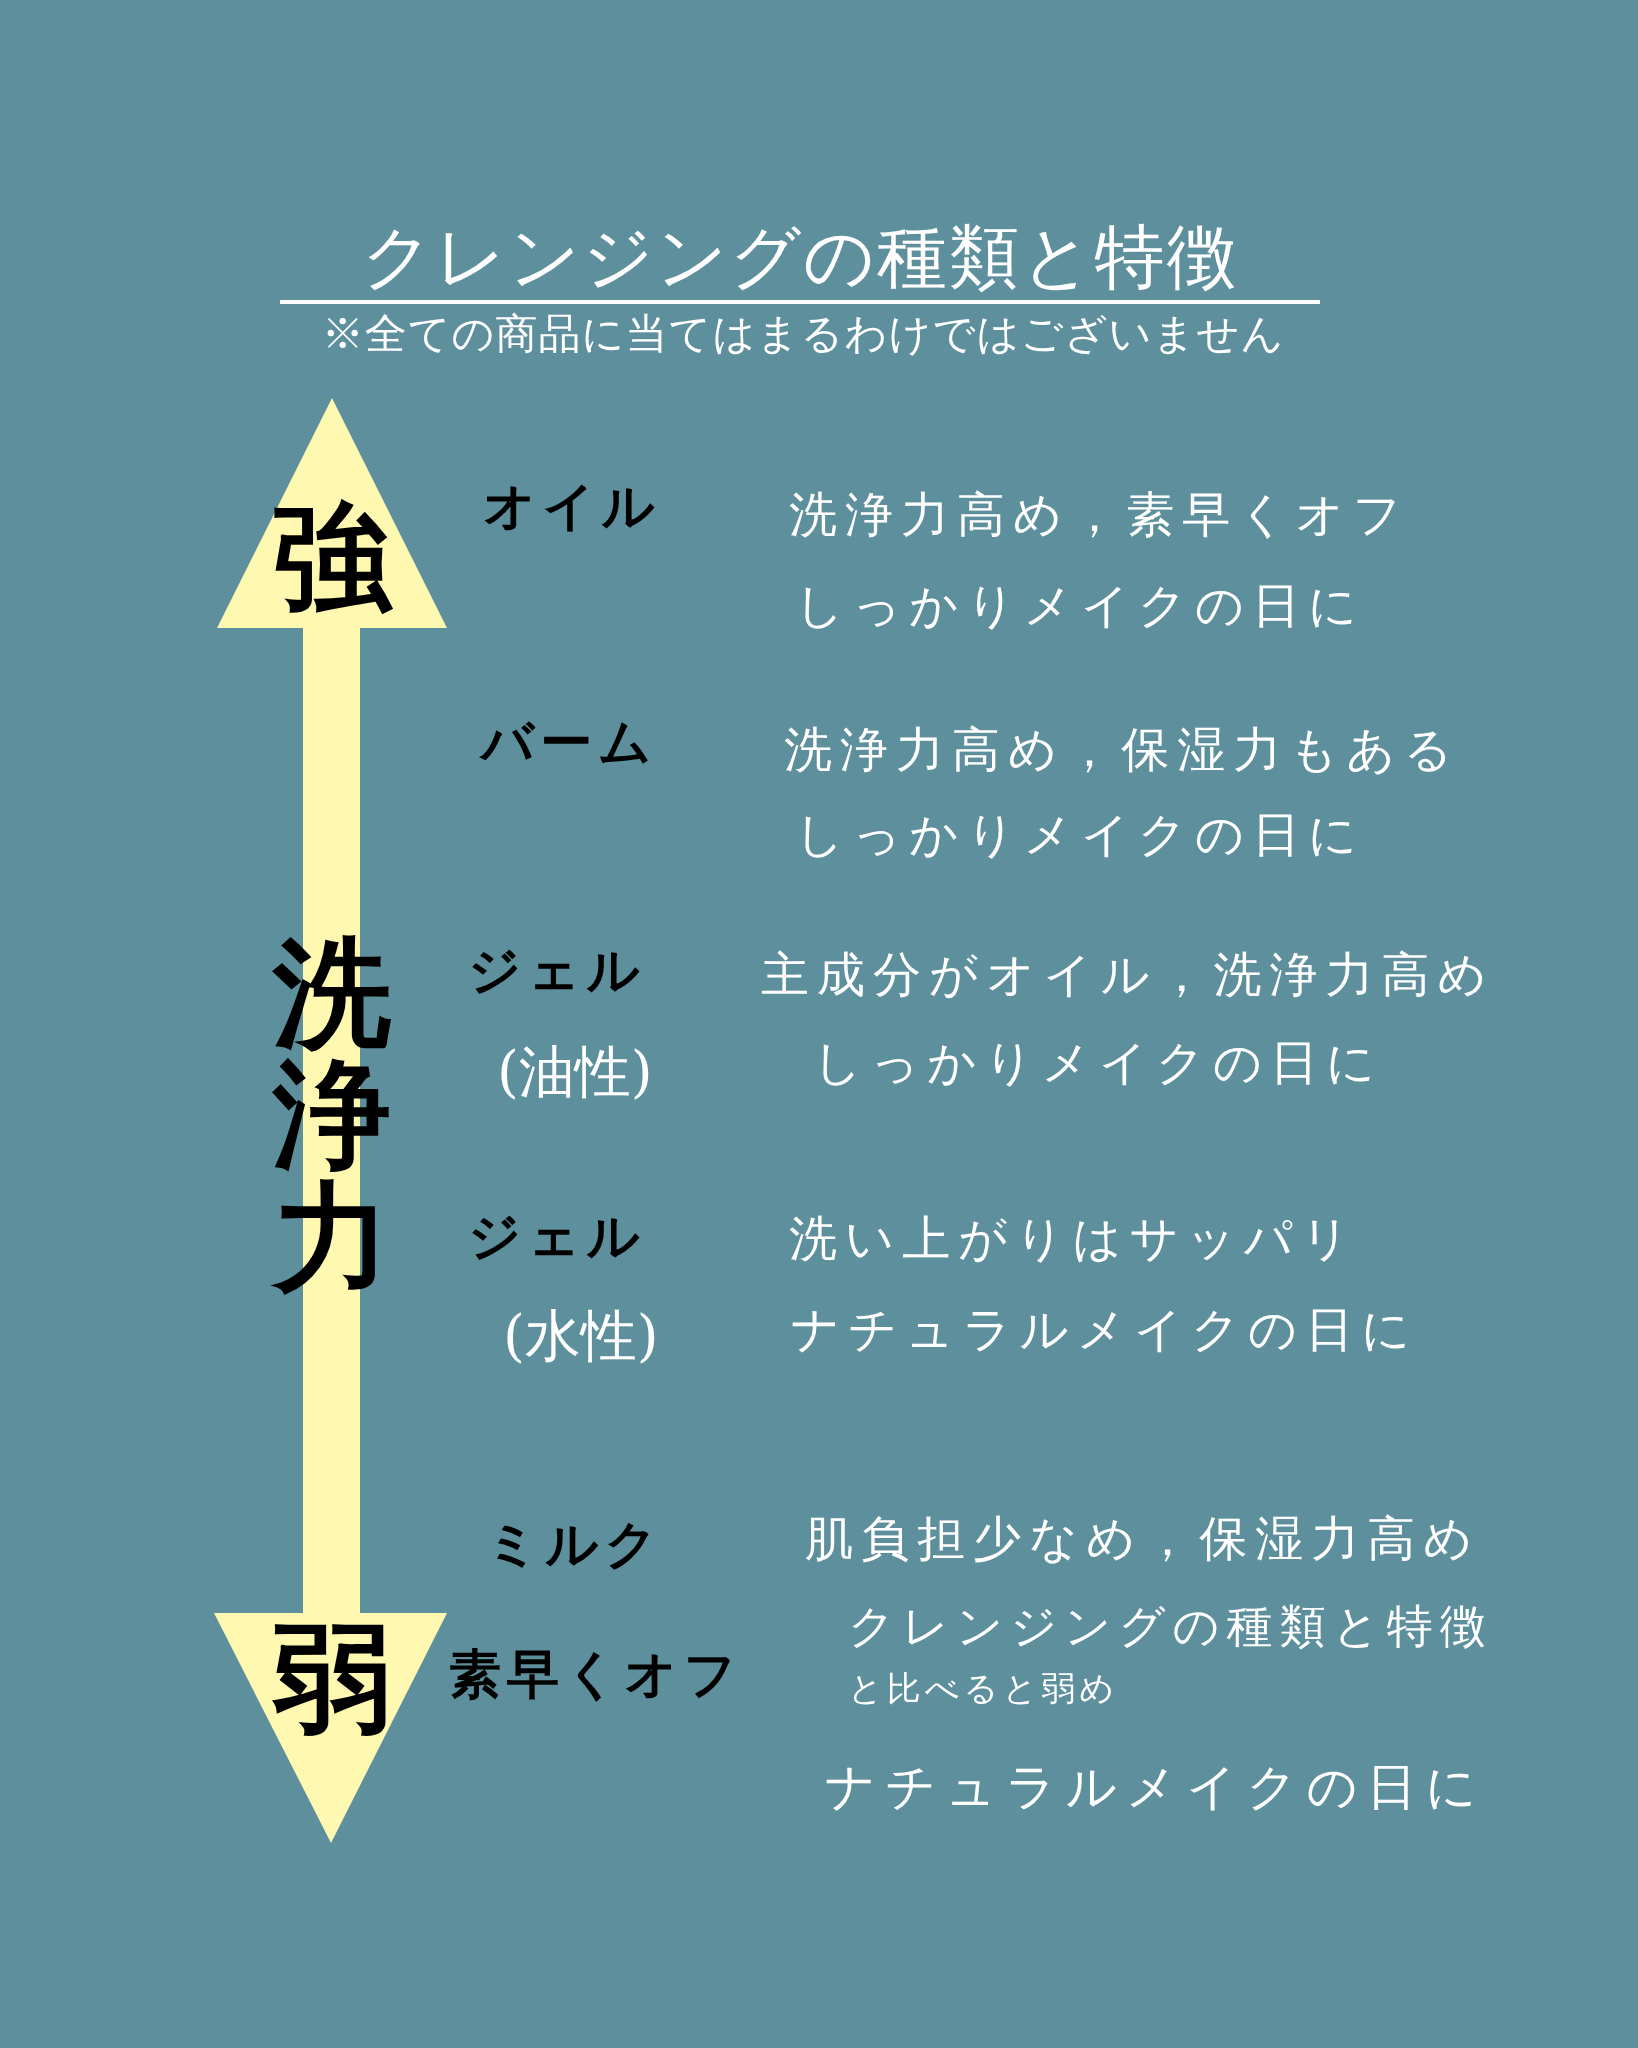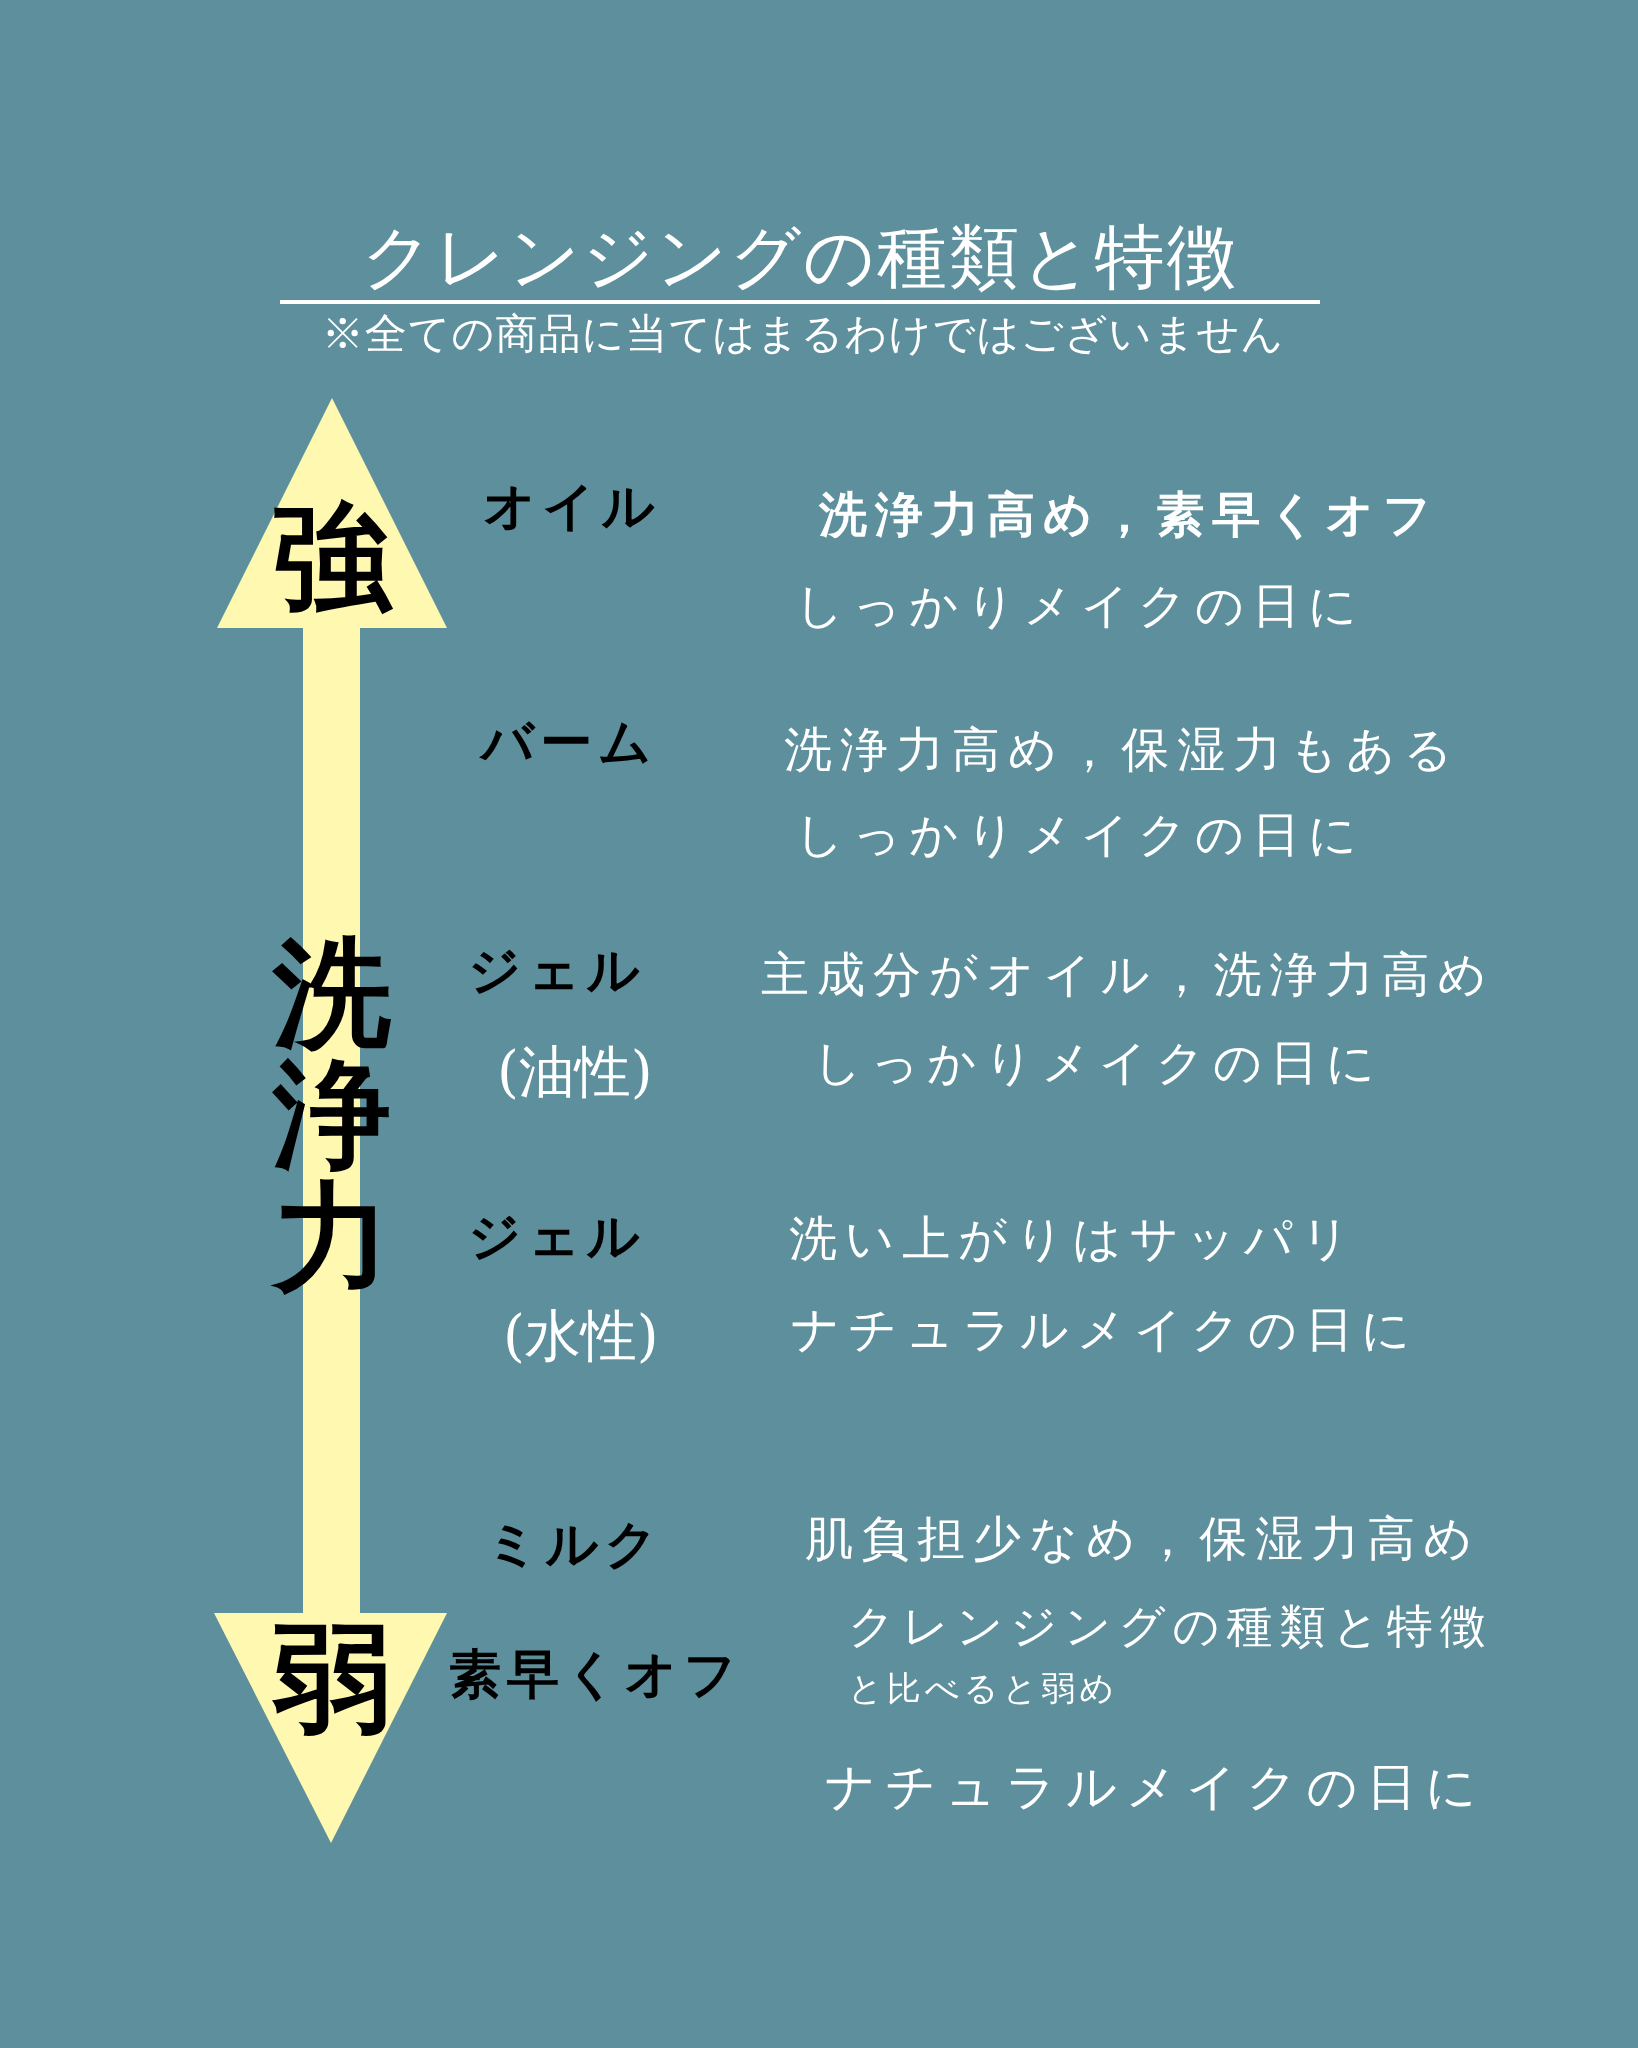--- a/index.html
+++ b/index.html
@@ -30,21 +30,21 @@
   </g>
 </svg>
 
 <div class="abs axis-char" style="left:252px; top:498px;">強</div>
 <div class="abs axis-char" style="left:252px; top:1619px;">弱</div>
 <div class="abs axis-char" style="left:252px; top:934px;">洗</div>
 <div class="abs axis-char" style="left:252px; top:1055px;">浄</div>
 <div class="abs axis-char" style="left:252px; top:1178px;">力</div>
 
 <div class="abs type-label" style="left:483px; top:480px;">オイル</div>
-<div class="abs desc" style="left:819px; top:490px;font-weight:bold;">洗浄力高め，素早くオフ</div>
+<div class="abs desc" style="left:789px; top:490px;">洗浄力高め，素早くオフ</div>
 <div class="abs desc" style="left:795px; top:581px;">しっかりメイクの日に</div>
 
 <div class="abs type-label" style="left:481px; top:716px;">バーム</div>
 <div class="abs desc" style="left:784px; top:725px;">洗浄力高め，保湿力もある</div>
 <div class="abs desc" style="left:795px; top:810px;">しっかりメイクの日に</div>
 
 <div class="abs type-label" style="left:468px; top:944px;">ジェル</div>
 <div class="abs type-sub" style="left:497px; top:1044px;">(油性)</div>
 <div class="abs desc" style="left:761px; top:950px;">主成分がオイル，洗浄力高め</div>
 <div class="abs desc" style="left:813px; top:1038px;">しっかりメイクの日に</div>

